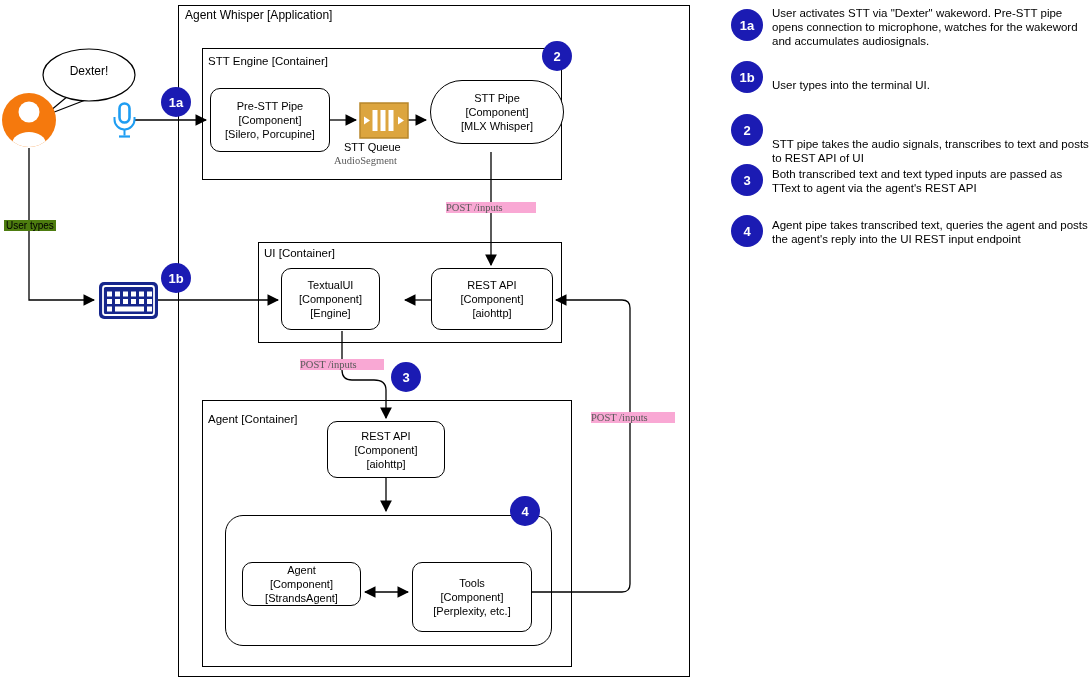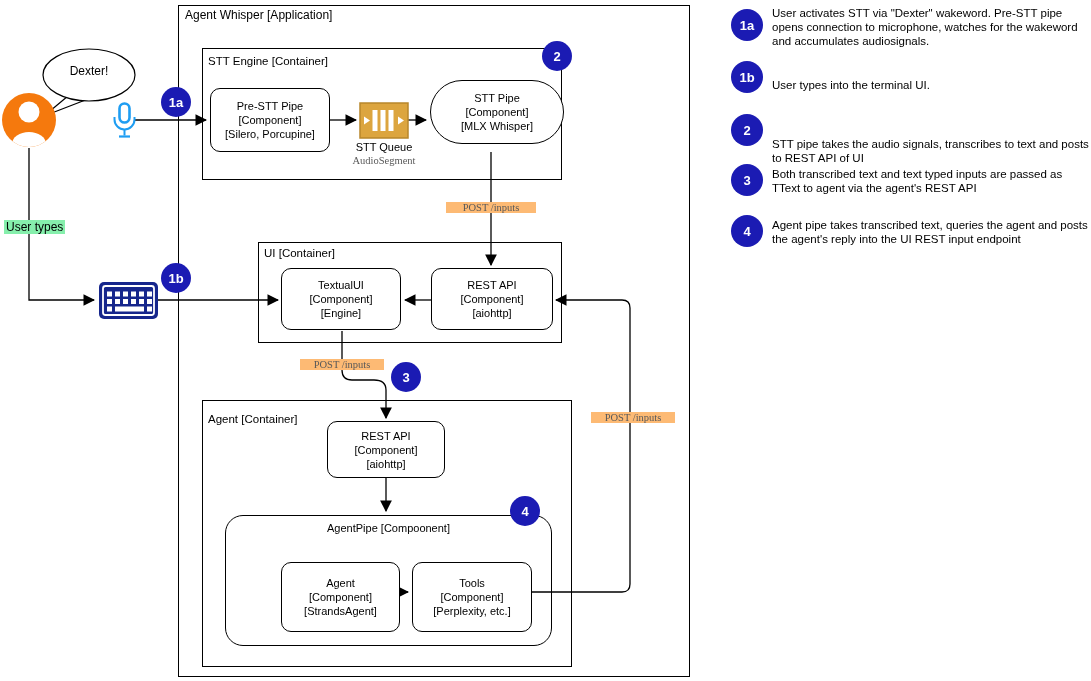--- a/index.html
+++ b/index.html
@@ -5,55 +5,51 @@
   html,body{margin:0;padding:0;background:#fff;}
   body{font-family:"Liberation Sans",sans-serif;color:#000;}
   .canvas{position:relative;width:1091px;height:681px;background:#fff;overflow:hidden;}
   .container-box{position:absolute;border:1px solid #000;background:transparent;box-sizing:border-box;}
   .container-title{position:absolute;font-size:12px;white-space:nowrap;}
   .node{position:absolute;border:1px solid #000;border-radius:10px;background:#fff;display:flex;
         flex-direction:column;align-items:center;justify-content:center;text-align:center;
         font-size:11px;line-height:14px;box-sizing:border-box;z-index:3;}
   .node span{display:block;white-space:nowrap;}
   .svg-layer{position:absolute;left:0;top:0;z-index:2;}
-  .lbl{position:absolute;text-align:center;z-index:4;}
+  .lbl{position:absolute;text-align:left;z-index:4;}
   .mono{font-family:Liberation Serif, serif;font-size:10.5px;color:#595959;}
-  .whitebg{background:#fdba74;}
+  .whitebg{background:#f9a8d4;}
   .badge{position:absolute;width:30px;height:30px;border-radius:50%;background:#1b1bb3;color:#fff;
          font-size:13px;font-weight:bold;display:flex;align-items:center;justify-content:center;z-index:5;}
   .legend-badge{position:absolute;width:32px;height:32px;border-radius:50%;background:#1b1bb3;color:#fff;
          font-size:13px;font-weight:bold;display:flex;align-items:center;justify-content:center;}
   .legend-text{position:absolute;left:772px;width:318px;font-size:11.5px;line-height:14px;}
   .pipe-title{position:absolute;left:225px;top:521px;width:327px;text-align:center;font-size:11px;
               line-height:14px;z-index:3;}
   .bubble-text{position:absolute;left:54px;top:64px;width:70px;text-align:center;font-size:12px;z-index:4;}
-  .user-types{position:absolute;left:4px;top:220px;font-size:12px;background:#86efac;padding:0 2px;z-index:4;}
+  .user-types{position:absolute;left:4px;top:220px;font-size:10px;background:#4d7c0f;padding:0 2px;z-index:4;}
 </style>
 </head>
 <body>
 
 <div class="canvas">
 
   <div class="container-box" style="left:178px;top:5px;width:512px;height:672px;"></div>
   <div class="container-title" style="left:185px;top:8px;">Agent Whisper [Application]</div>
 
   <div class="container-box" style="left:202px;top:48px;width:360px;height:132px;"></div>
   <div class="container-title" style="left:208px;top:55px;font-size:11.5px;">STT Engine [Container]</div>
 
   <div class="container-box" style="left:258px;top:242px;width:304px;height:101px;"></div>
   <div class="container-title" style="left:264px;top:247px;font-size:11.5px;">UI [Container]</div>
 
   <div class="container-box" style="left:202px;top:400px;width:370px;height:267px;"></div>
   <div class="container-title" style="left:208px;top:406px;font-size:11.5px;margin-top:7px;">Agent [Container]</div>
 
   <div class="container-box" style="left:225px;top:515px;width:327px;height:131px;border-radius:18px;"></div>
-  <div class="pipe-title">
-    <span>AgentPipe</span>
-    <span>[Compoonent]</span>
-  </div>
 
   <svg class="svg-layer" width="1091" height="681">
     <defs>
       <marker id="arrow" viewBox="0 0 10 10" refX="9" refY="5" markerWidth="9" markerHeight="9" orient="auto-start-reverse">
         <path d="M0,0 L10,5 L0,10 z" fill="#000"></path>
       </marker>
       <clipPath id="personClip">
           <circle cx="29" cy="120" r="27"></circle>
         </clipPath>
     </defs>
@@ -130,36 +126,36 @@
   <div class="node" style="left:210px;top:88px;width:120px;height:64px;">
     <span>Pre-STT Pipe</span>
     <span>[Component]</span>
     <span>[Silero, Porcupine]</span>
   </div>
   <div class="node" style="left:430px;top:80px;width:134px;height:64px;border-radius:32px;">
     <span>STT Pipe</span>
     <span>[Component]</span>
     <span>[MLX Whisper]</span>
   </div>
-  <div class="node" style="left:281px;top:268px;width:120px;height:62px;">
+  <div class="node" style="left:281px;top:268px;width:99px;height:62px;">
     <span>TextualUI</span>
     <span>[Component]</span>
     <span>[Engine]</span>
   </div>
   <div class="node" style="left:431px;top:268px;width:122px;height:62px;">
     <span>REST API</span>
     <span>[Component]</span>
     <span>[aiohttp]</span>
   </div>
   <div class="node" style="left:327px;top:421px;width:118px;height:57px;">
     <span>REST API</span>
     <span>[Component]</span>
     <span>[aiohttp]</span>
   </div>
-  <div class="node" style="left:242px;top:562px;width:119px;height:70px;margin-left:39px;">
+  <div class="node" style="left:242px;top:562px;width:119px;height:44px;">
     <span>Agent</span>
     <span>[Component]</span>
     <span>[StrandsAgent]</span>
   </div>
   <div class="node" style="left:412px;top:562px;width:120px;height:70px;">
     <span>Tools</span>
     <span>[Component]</span>
     <span>[Perplexity, etc.]</span>
   </div>
 

